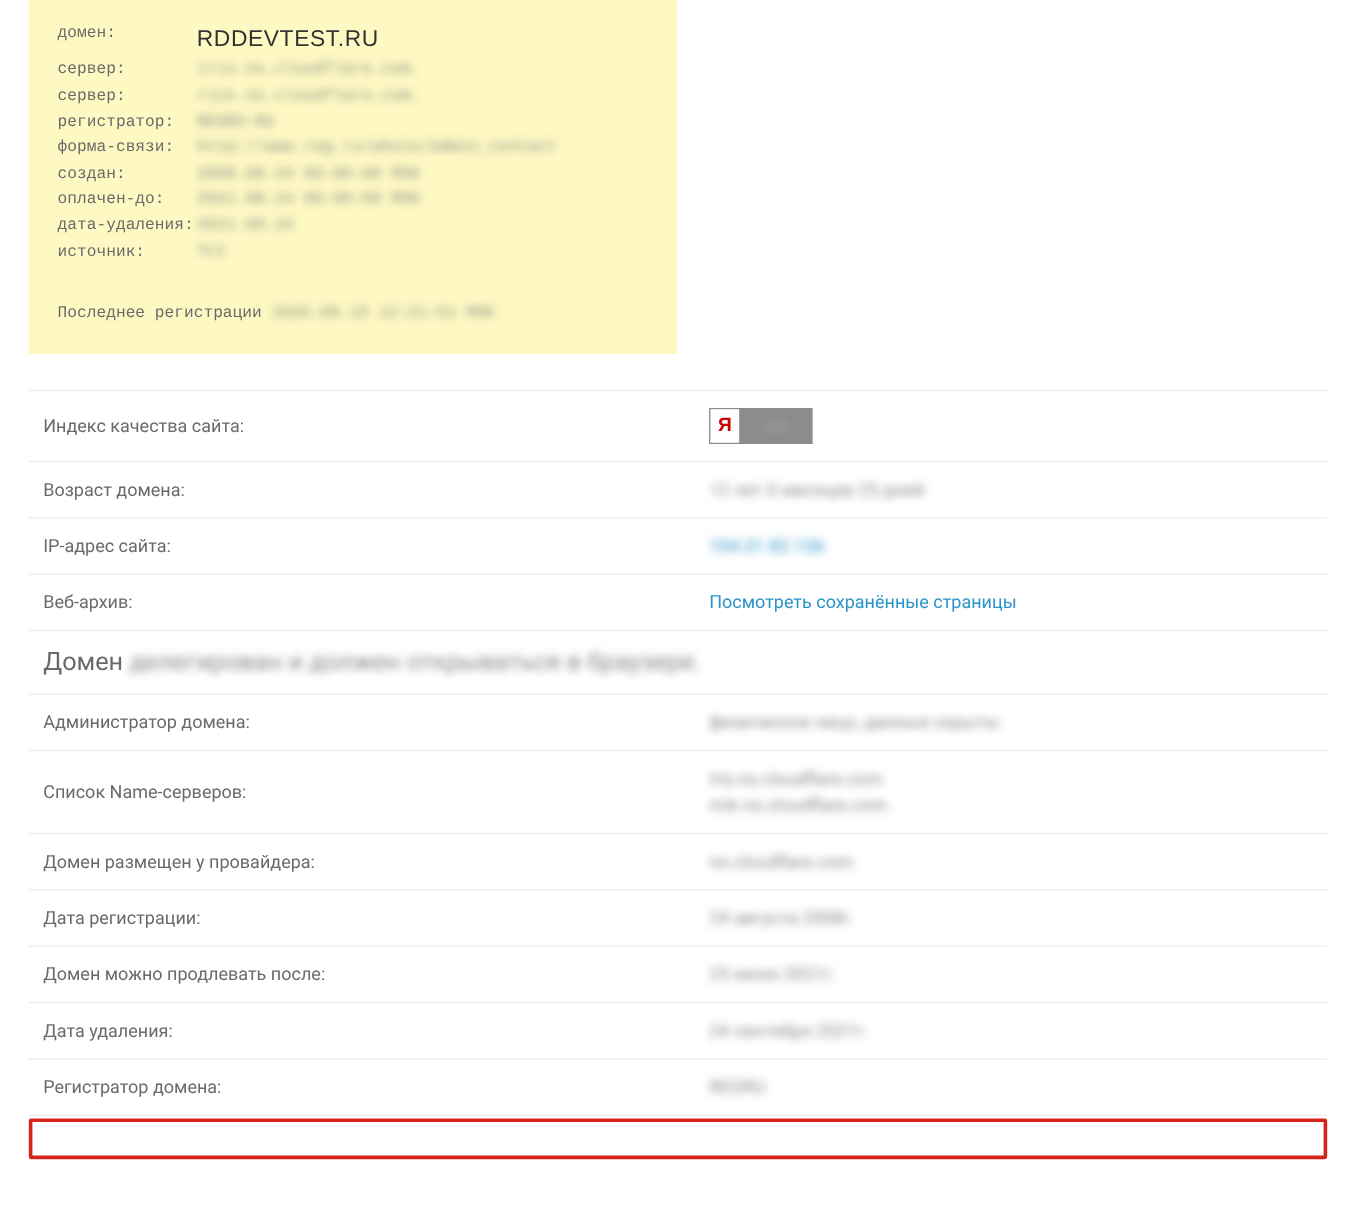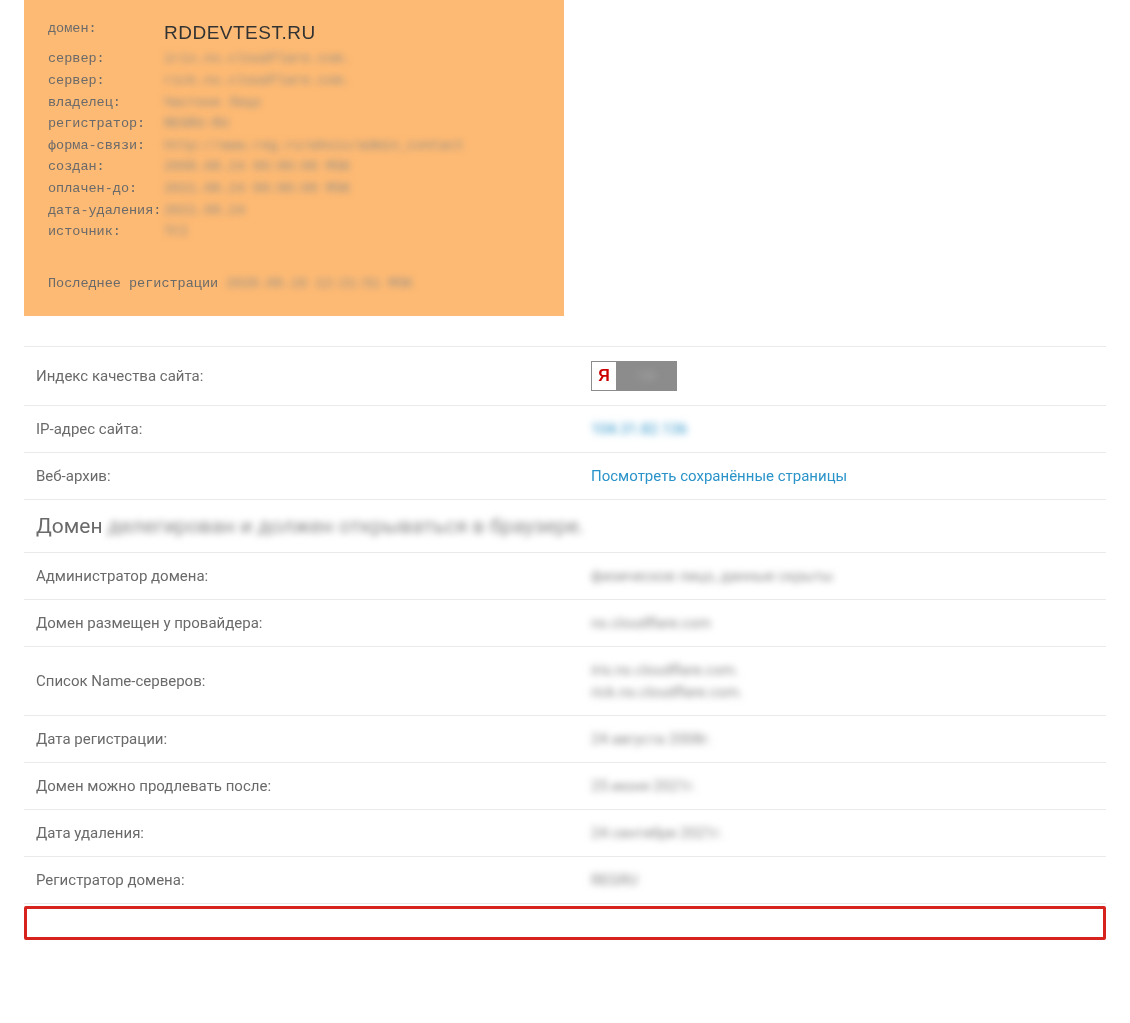--- a/index.html
+++ b/index.html
@@ -3,21 +3,21 @@
 <meta charset="utf-8">
 <style>
   * { box-sizing: border-box; margin: 0; padding: 0; }
   body {
     font-family: -apple-system, BlinkMacSystemFont, "Segoe UI", Roboto, sans-serif;
     background: #fff;
     width: 1130px;
     margin: 0 auto;
   }
   .whois-block {
-    background: #fdba74;
+    background: #fef9c3;
     padding: 18px 24px 22px;
     margin: 0 0 30px 24px;
     width: 540px;
     font-family: Consolas, "Courier New", monospace;
     font-size: 13.5px;
     line-height: 1.6;
     color: #555;
   }
   .whois-row { display: flex; }
   .whois-label { min-width: 116px; color: #6a6a6a; white-space: pre; }
@@ -93,24 +93,20 @@
       </div>
       <div class="whois-row">
         <span class="whois-label">сервер:</span>
         <span class="whois-value blurred">iris.ns.cloudflare.com.</span>
       </div>
       <div class="whois-row">
         <span class="whois-label">сервер:</span>
         <span class="whois-value blurred">rick.ns.cloudflare.com.</span>
       </div>
       <div class="whois-row">
-        <span class="whois-label">владелец:</span>
-        <span class="whois-value blurred">Частное Лицо</span>
-      </div>
-      <div class="whois-row">
         <span class="whois-label">регистратор:</span>
         <span class="whois-value blurred">REGRU-RU</span>
       </div>
       <div class="whois-row">
         <span class="whois-label">форма-связи:</span>
         <span class="whois-value blurred">http://www.reg.ru/whois/admin_contact</span>
       </div>
       <div class="whois-row">
         <span class="whois-label">создан:</span>
         <span class="whois-value blurred">2008.08.24 00:00:00 MSK</span>
@@ -139,54 +135,58 @@
   <div class="info-row">
     <div class="info-label">Индекс качества сайта:</div>
     <div class="info-value">
       <div class="quality-badge">
         <div class="ya">Я</div>
         <div class="score blurred light">130</div>
       </div>
     </div>
   </div>
 
+  <div class="info-row">
+    <div class="info-label">Возраст домена:</div>
+    <div class="info-value blurred">12 лет 0 месяцев 25 дней</div>
+  </div>
 
   <div class="info-row">
     <div class="info-label">IP-адрес сайта:</div>
     <div class="info-value blurred link">104.31.82.136</div>
   </div>
 
   <div class="info-row">
     <div class="info-label">Веб-архив:</div>
     <div class="info-value link">Посмотреть сохранённые страницы</div>
   </div>
 
   <div class="plain-row">
     <span>Домен </span><span class="inl-blur">делегирован и должен открываться в браузере.</span>
   </div>
 
   <div class="info-row">
     <div class="info-label">Администратор домена:</div>
     <div class="info-value blurred">физическое лицо, данные скрыты</div>
-  </div>
-
-  <div class="info-row">
-    <div class="info-label">Домен размещен у провайдера:</div>
-    <div class="info-value blurred">ns.cloudflare.com</div>
   </div>
 
   <div class="info-row">
     <div class="info-label">Список Name-серверов:</div>
     <div class="info-value ns-lines">
       <span class="blurred">iris.ns.cloudflare.com.</span>
       <span class="blurred">rick.ns.cloudflare.com.</span>
     </div>
   </div>
 
   <div class="info-row">
+    <div class="info-label">Домен размещен у провайдера:</div>
+    <div class="info-value blurred">ns.cloudflare.com</div>
+  </div>
+
+  <div class="info-row">
     <div class="info-label">Дата регистрации:</div>
     <div class="info-value blurred">24 августа 2008г.</div>
   </div>
 
 
   <div class="info-row">
     <div class="info-label">Домен можно продлевать после:</div>
     <div class="info-value blurred">25 июня 2021г.</div>
   </div>
 

